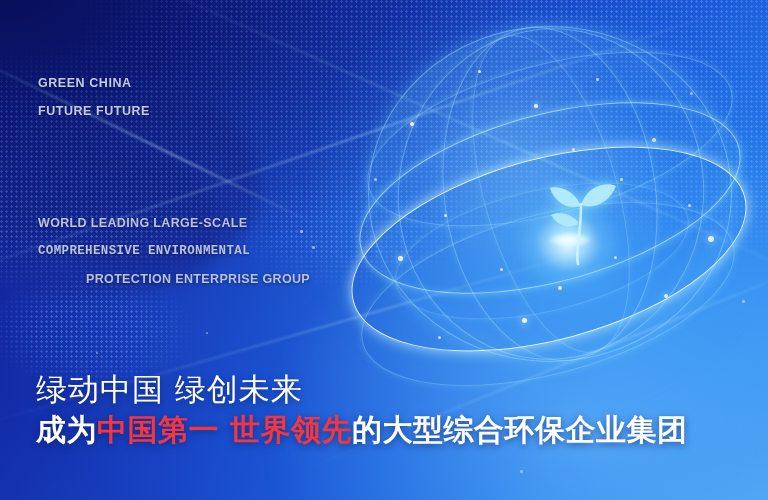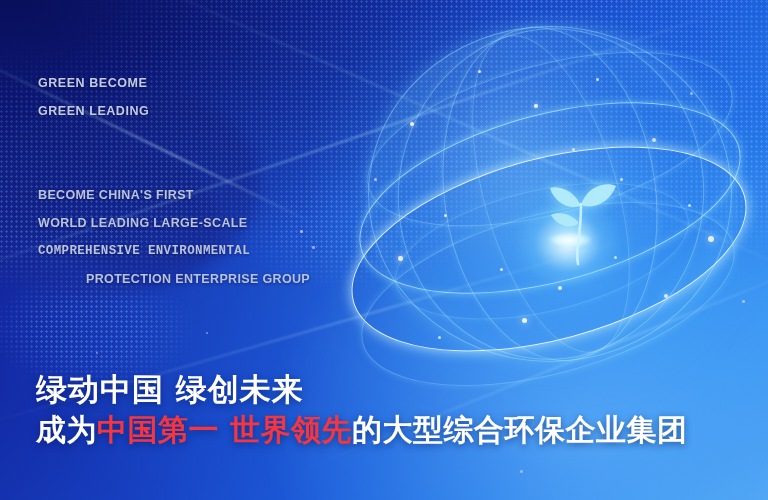--- a/index.html
+++ b/index.html
@@ -168,21 +168,21 @@
   .claim.c4{top:272px;margin-left:48px;}
 
   .headline{
     position:absolute;left:36px;
     color:#ffffff;
     white-space:nowrap;
     font-family:"DejaVu Sans","Liberation Sans",sans-serif;
     text-shadow:0 2px 7px rgba(6,20,90,0.55);
   }
   .headline.h1{
-    top:369px;font-size:31px;letter-spacing:1px;font-weight:bold;
+    top:369px;font-size:31px;letter-spacing:1px;font-weight:normal;
   }
   .headline.h2{
     top:410px;font-size:30px;letter-spacing:.5px;font-weight:bold;
   }
   .hl{color:#f53640;font-weight:bold;}
 </style>
 </head>
 <body>
 
 <div class="stage">
@@ -264,24 +264,23 @@
   <div class="particles">
     <span class="p" style="left:300px;top:230px;width:2.5px;height:2.5px;opacity:.55;"></span>
     <span class="p" style="left:312px;top:246px;width:2.5px;height:2.5px;opacity:.5;"></span>
     <span class="p" style="left:206px;top:332px;width:2px;height:2px;opacity:.45;"></span>
     <span class="p" style="left:96px;top:352px;width:2px;height:2px;opacity:.4;"></span>
     <span class="p" style="left:690px;top:92px;width:3px;height:3px;opacity:.5;"></span>
     <span class="p" style="left:742px;top:300px;width:2.5px;height:2.5px;opacity:.45;"></span>
     <span class="p" style="left:520px;top:470px;width:2.5px;height:2.5px;opacity:.4;"></span>
   </div>
 
-  <div class="eyebrow l1">GREEN BECOME</div>
-  <div class="eyebrow l2">GREEN LEADING</div>
-
-  <div class="claim c1">BECOME CHINA'S FIRST</div>
+  <div class="eyebrow l1">GREEN CHINA</div>
+  <div class="eyebrow l2">FUTURE FUTURE</div>
+
   <div class="claim c2">WORLD LEADING LARGE-SCALE</div>
   <div class="claim c3">COMPREHENSIVE ENVIRONMENTAL</div>
   <div class="claim c4">PROTECTION ENTERPRISE GROUP</div>
 
   <div class="headline h1">绿动中国 绿创未来</div>
   <div class="headline h2"><span>成为</span><span class="hl">中国第一 世界领先</span><span>的大型综合环保企业集团</span></div>
 
 </div>
 
 </body></html>

